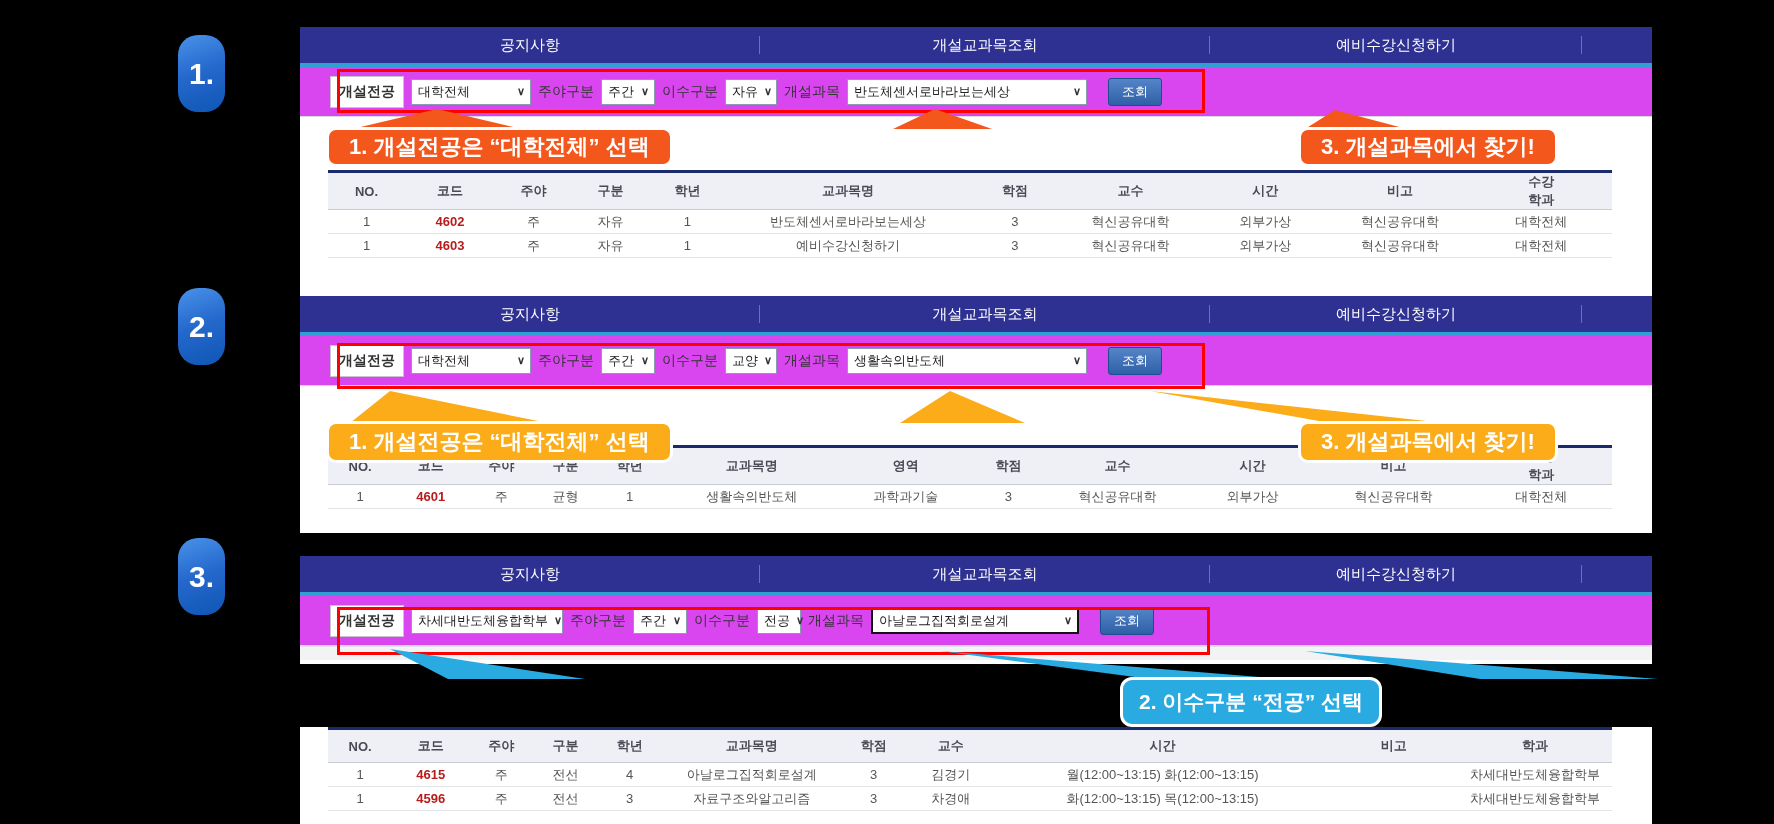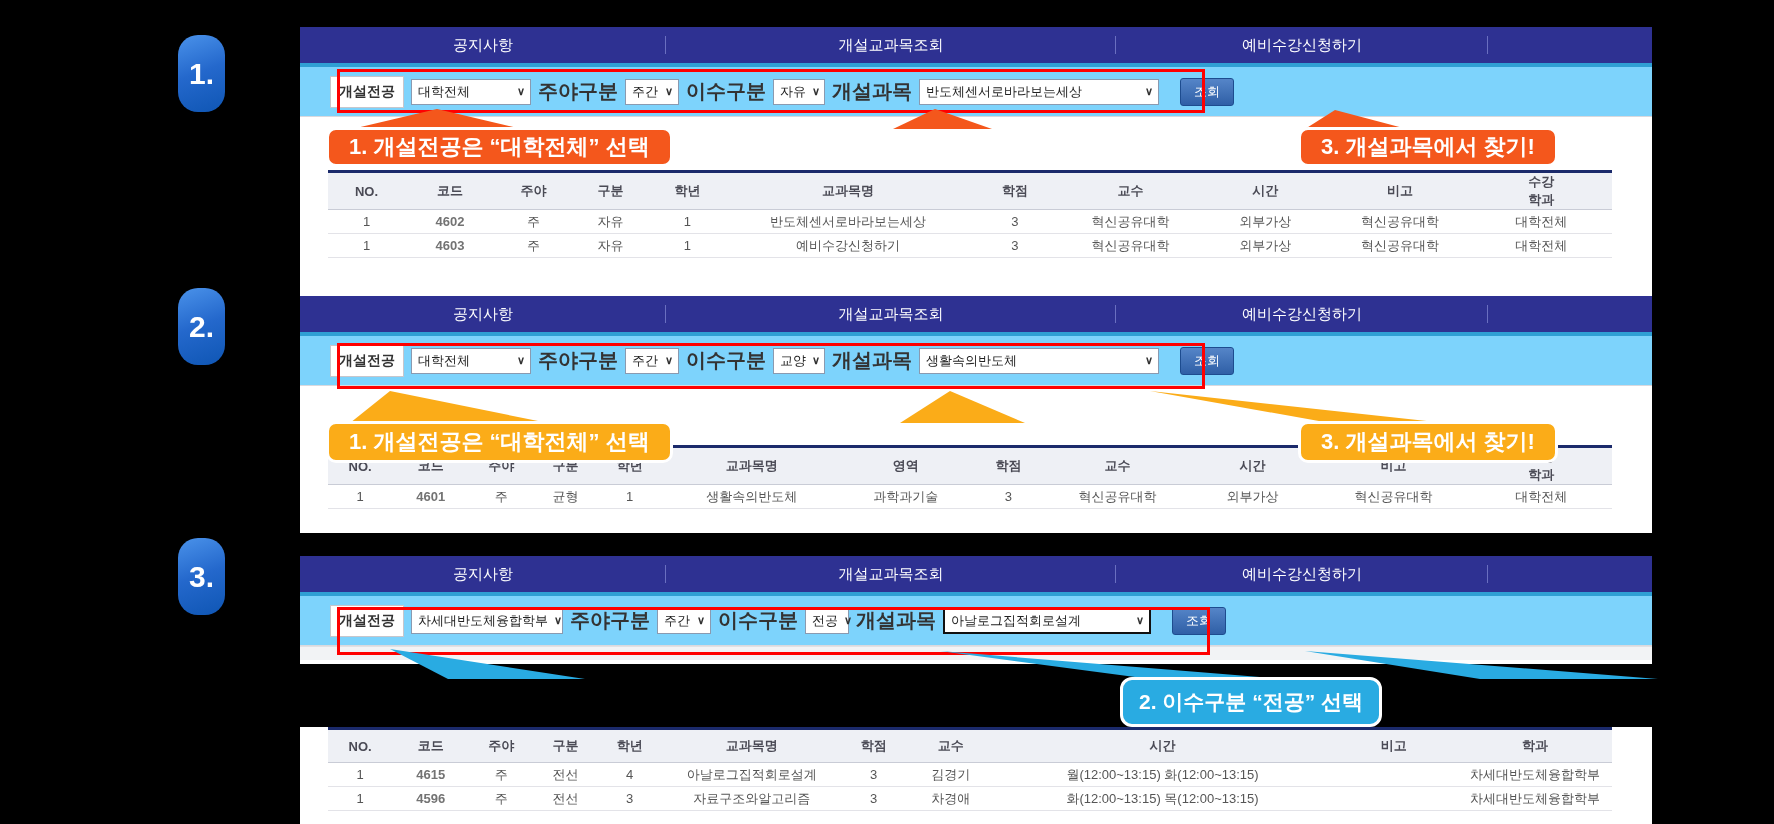--- a/index.html
+++ b/index.html
@@ -9,44 +9,44 @@
   
   .badge { position:absolute; left:178px; width:47px; height:77px; border-radius:20px;
     background:linear-gradient(160deg,#4a92ea 0%,#2468cc 48%,#0f56b4 100%);
     color:#fff; font-size:30px; font-weight:bold; display:flex; align-items:center; justify-content:center; }
 
   
   .panel { position:absolute; left:300px; width:1352px; background:#fff; }
 
   .nav { height:36px; background:#2e3192; display:flex; color:#fff; font-size:15px; }
   .nav-sec { position:relative; display:flex; align-items:center; justify-content:center; height:100%; }
-  .nav-sec.s1 { width:366px;align-items:center; } .nav-sec.s2 { width:450px;font-family:Liberation Serif, serif; } .nav-sec.s3 { width:372px; }
+  .nav-sec.s1 { width:460px;align-items:center; } .nav-sec.s2 { width:450px;font-family:Liberation Serif, serif; } .nav-sec.s3 { width:372px; }
   .nav-sep { position:absolute; right:0; top:9px; bottom:9px; width:1px; background:#6a6fc0; }
   .teal { height:4px; background:#2f9fd4; }
 
   .filter-row { position:relative; height:50px; display:flex; align-items:center; gap:7px;
-    padding-left:30px; border-bottom:1px solid #d9d9de; background:#7dd3fc; }
+    padding-left:30px; border-bottom:1px solid #d9d9de; background:#d946ef; }
   .lblbox { border:1px solid #c6c6cc; padding:6px 8px; font-size:14px; font-weight:bold; color:#333; background:#fff; }
-  .flbl { font-size:20px; font-weight:bold; color:#333; white-space:nowrap; }
+  .flbl { font-size:14px; font-weight:normal; color:#333; white-space:nowrap; }
   .sel { height:26px; border:1px solid #8a9ab0; display:flex; align-items:center; justify-content:space-between;
     background:#fff; font-size:13px; color:#222; padding:0 5px 0 6px; white-space:nowrap; }
   .sel.dark { border:2px solid #111; }
   .sel-arrow { font-size:11px; font-weight:bold; color:#333; margin-left:6px; }
   .search-btn { width:54px; height:28px; margin-left:14px; background:linear-gradient(#5585c8,#2f5fa6);
     color:#fff; border:1px solid #1d4c8f; border-radius:3px; font-size:13px; cursor:pointer; }
 
   .gray-strip { height:14px; background:#f2f3f5; border-top:1px solid #e0e0e3; }
 
   .table-zone { position:absolute; left:28px; right:40px; }
   table.grid { width:100%; border-collapse:collapse; border-top:3px solid #1b2a6b; table-layout:fixed; }
   table.grid th { background:#eef0f5; border-bottom:1px solid #c9ccd6; color:#4a4a55; font-weight:bold;
     font-size:13px; height:34px; white-space:pre-line; text-align:center; }
   table.grid td { height:24px; border-bottom:1px solid #e3e3e8; color:#555; font-size:13px; text-align:center;
     overflow:hidden; white-space:nowrap; }
-  table.grid td.code { color:#737373; font-weight:bold; cursor:pointer; }
+  table.grid td.code { color:#b91c1c; font-weight:bold; cursor:pointer; }
 
   
   .red-box { position:absolute; border:3px solid #ff0000; z-index:20; }
   .pointer-svg { position:absolute; left:0; top:0; z-index:30; pointer-events:none; }
   .callout { position:absolute; z-index:40; border:3px solid #fff; border-radius:10px; color:#fff;
     font-weight:bold; display:flex; align-items:center; white-space:nowrap; }
   .callout.orange { background:#f4571c; height:40px; font-size:22px; padding:0 20px; }
   .callout.yellow { background:#fbac18; height:42px; font-size:22px; padding:0 20px; }
   .callout.cyan   { background:#29abe2; height:50px; font-size:21px; padding:0 16px; border-radius:12px; }
 </style>

